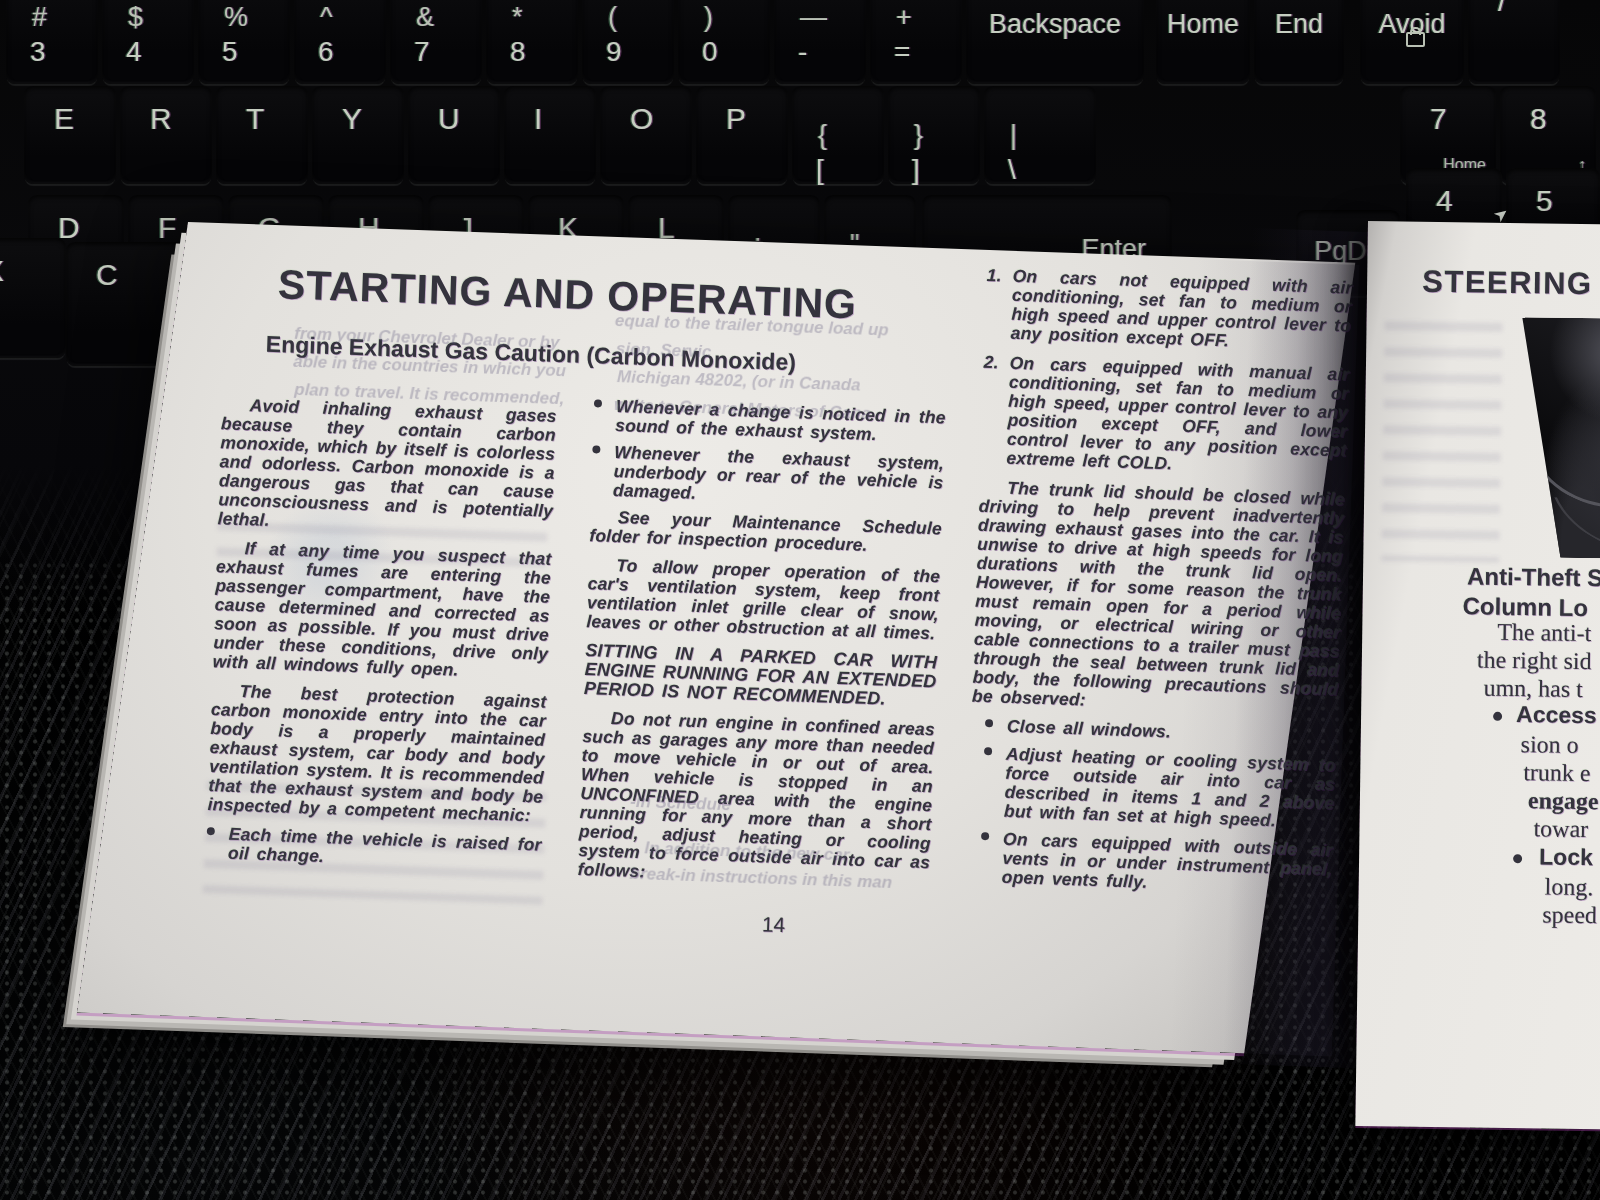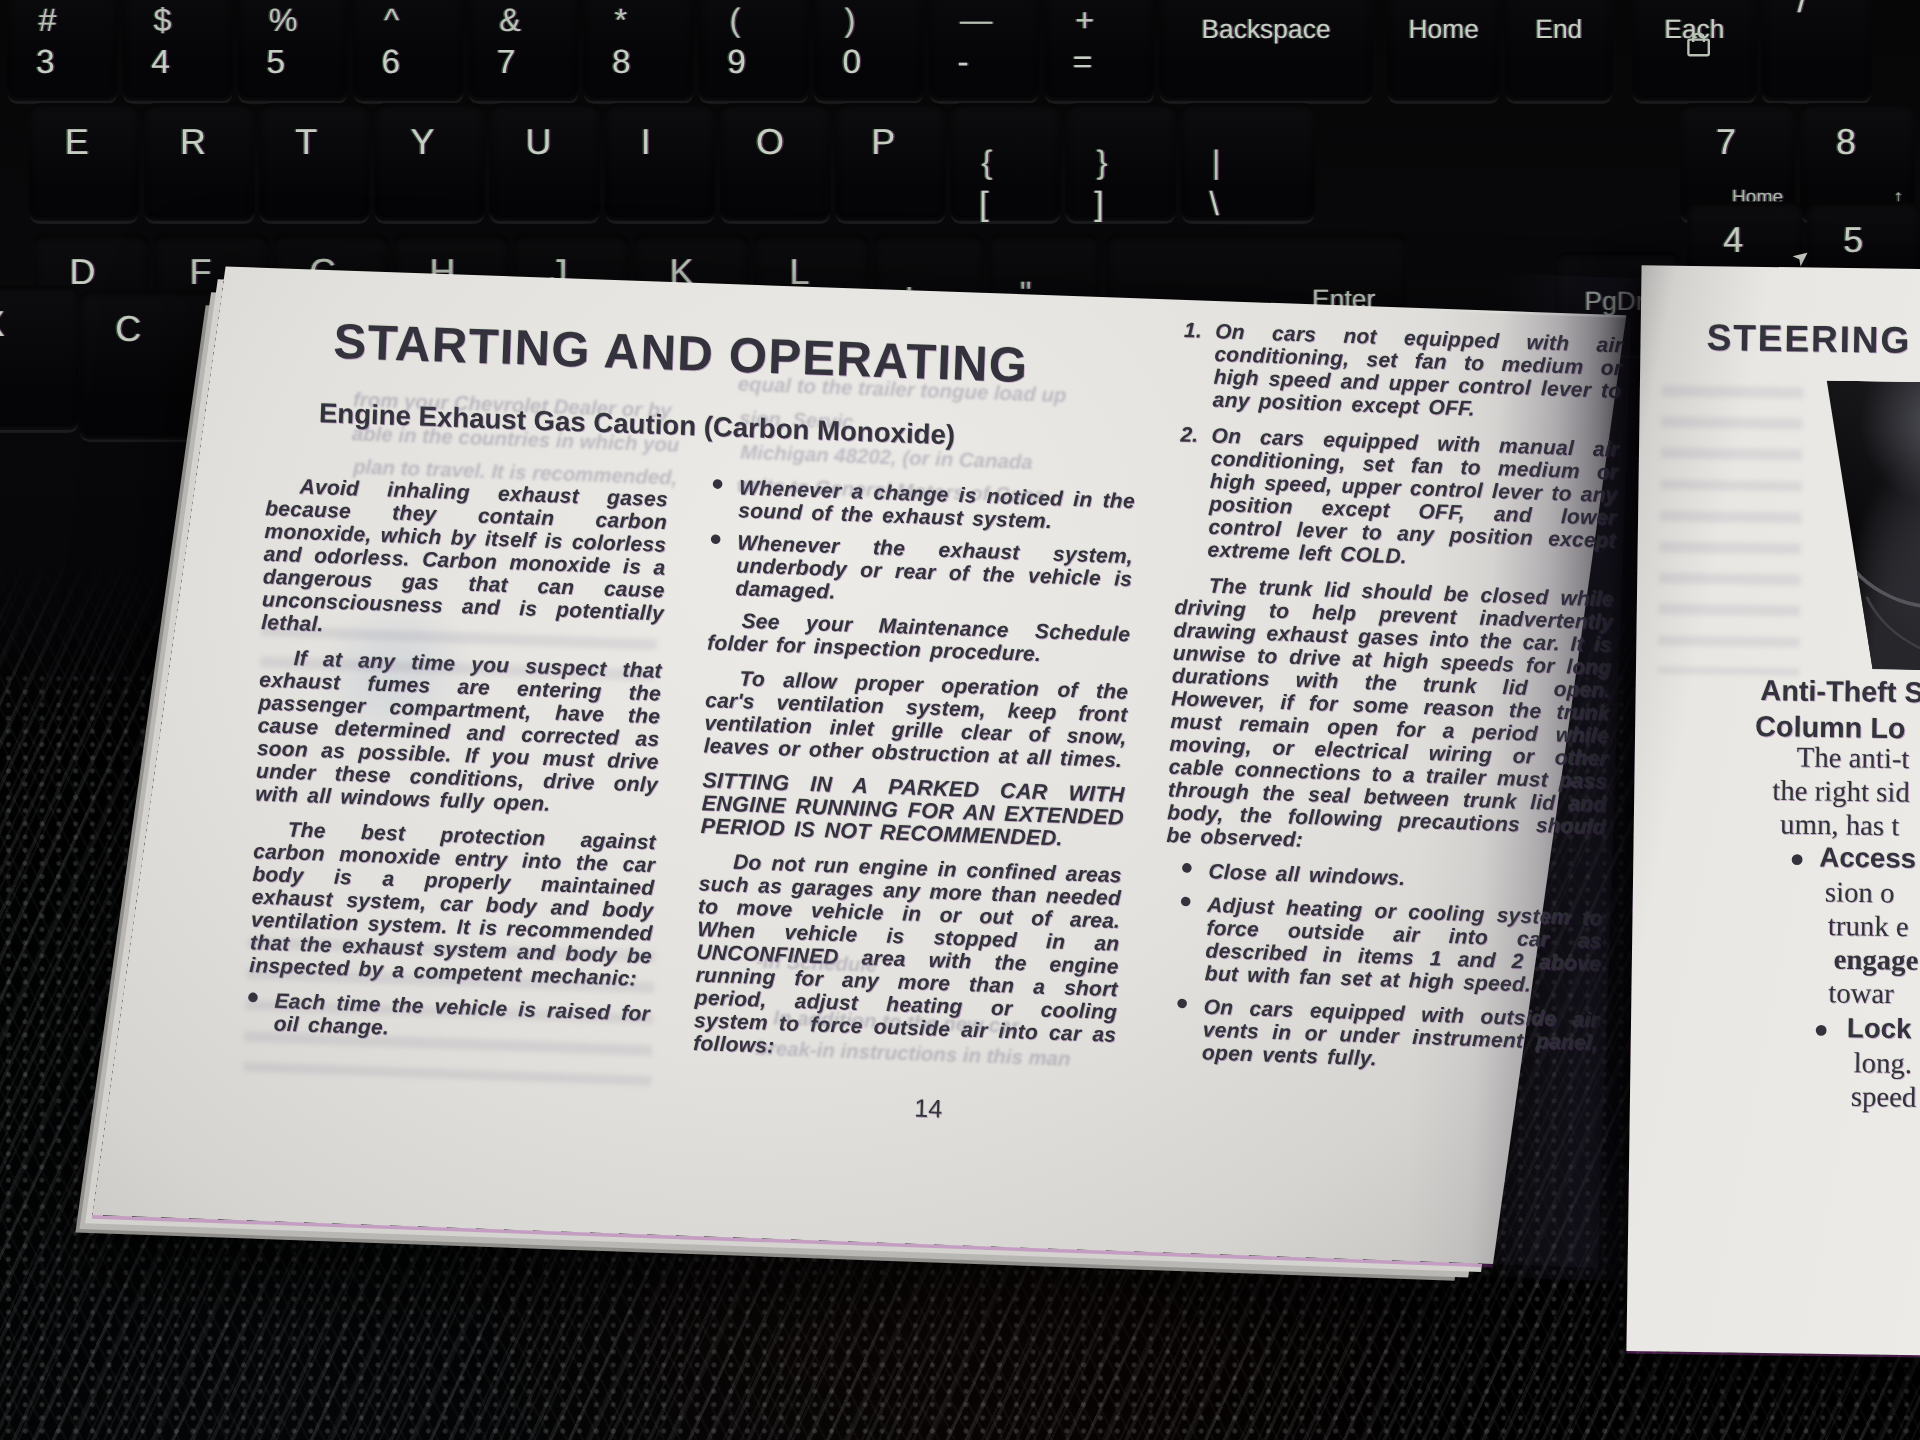--- a/index.html
+++ b/index.html
@@ -22,21 +22,21 @@
   .key{position:absolute;border-radius:9px;
     background:linear-gradient(180deg,#0d0d0f,#050507 72%);
     box-shadow:inset 0 2px 5px rgba(0,0,0,0.85),
                inset 0 -2px 3px rgba(195,205,195,0.055),
                0 3px 1px -1px rgba(195,205,200,0.10);}
   .key span{position:absolute;color:#c6cec1;
     text-shadow:1.2px 0 rgba(245,130,235,0.30), -1.2px 0 rgba(140,255,175,0.28);}
   .key .p-sym{left:26px;top:34px;font-size:27px;color:#b9c1b4;}
   .key .s-sym{left:24px;top:68px;font-size:28px;}
   .key .letter{left:30px;top:16px;font-size:30px;}
-  .key .small-label{font-size:22px;left:0;right:0;top:50%;transform:translateY(-55%);text-align:center;position:absolute;}
+  .key .small-label{font-size:27px;left:0;right:0;top:50%;transform:translateY(-55%);text-align:center;position:absolute;}
   .key .sub-label{font-size:16px;right:10px;bottom:10px;left:auto;top:auto;color:#aab3a6;}
   .key.enter .small-label{text-align:right;right:26px;}
   .nmlk-icon{position:absolute;left:46px;top:64px;width:15px;height:11px;border:2px solid #b9c1b4;border-radius:2px;}
   .nmlk-icon:before{content:"";position:absolute;left:2px;top:-7px;width:7px;height:6px;
     border:2px solid #b9c1b4;border-bottom:none;border-radius:5px 5px 0 0;}
   .stray-arrow{position:absolute;color:#cfd5cc;font-size:17px;transform:rotate(-38deg);z-index:2;}
   
   .page-left-bg{position:absolute;left:188px;top:222px;width:1168px;height:794px;z-index:3;
     transform:rotate(2deg) skewX(-6deg);transform-origin:0 0;
     background:
@@ -146,21 +146,21 @@
       <div class="key" style="left: 966px; top: -32px; width: 178px; height: 116px;">
         <span class="small-label">Backspace</span>
       </div>
       <div class="key" style="left: 1156px; top: -32px; width: 94px; height: 116px;">
         <span class="small-label">Home</span>
       </div>
       <div class="key" style="left: 1254px; top: -32px; width: 90px; height: 116px;">
         <span class="small-label">End</span>
       </div>
       <div class="key" style="left: 1360px; top: -32px; width: 104px; height: 116px;">
-        <span class="small-label">Each</span>
+        <span class="small-label">Avoid</span>
         <div class="nmlk-icon"></div>
       </div>
       <div class="key" style="left: 1468px; top: -32px; width: 92px; height: 116px;">
         <span class="letter">/</span>
       </div>
       <div class="key" style="left: 24px; top: 86px; width: 92px; height: 98px;">
         <span class="letter">E</span>
       </div>
       <div class="key" style="left: 120px; top: 86px; width: 92px; height: 98px;">
         <span class="letter">R</span>
@@ -348,21 +348,21 @@
     <div class="anti-heading ink" style="left:100px;top:370px;">Column Lo</div>
     <div id="rlines">
         <div class="r-line ink" style="left: 135px; top: 396px;">The anti-t</div>
         <div class="r-line ink" style="left: 115px; top: 424px;">the right sid</div>
         <div class="r-line ink" style="left: 122px; top: 452px;">umn, has t</div>
         <span class="r-dot" style="left: 132px; top: 489px;"></span>
         <div class="r-line ink b" style="left: 155px; top: 478px;">Access</div>
         <div class="r-line ink" style="left: 160px; top: 508px;">sion o</div>
         <div class="r-line ink" style="left: 163px; top: 536px;">trunk e</div>
         <div class="r-line ink" style="left: 168px; top: 564px; font-weight: bold;">engage</div>
-        <div class="r-line ink" style="left: 164px; top: 592px;">towar</div>
+        <div class="r-line ink" style="left: 174px; top: 592px;">towar</div>
         <span class="r-dot" style="left: 154px; top: 631px;"></span>
         <div class="r-line ink b" style="left: 180px; top: 620px;">Lock</div>
         <div class="r-line ink" style="left: 186px; top: 650px;">long.</div>
         <div class="r-line ink" style="left: 184px; top: 678px;">speed</div>
       </div>
   </div>
 
 </div>
 
 </body></html>

